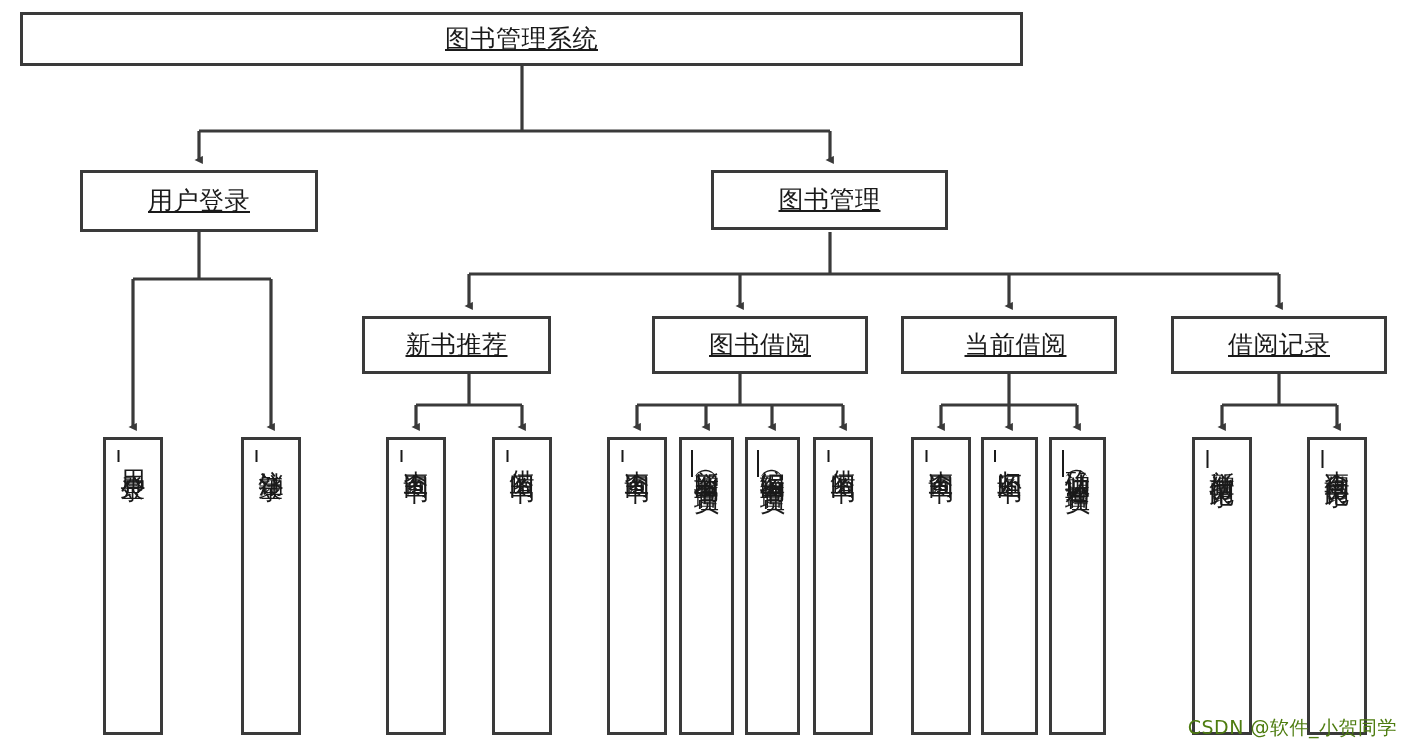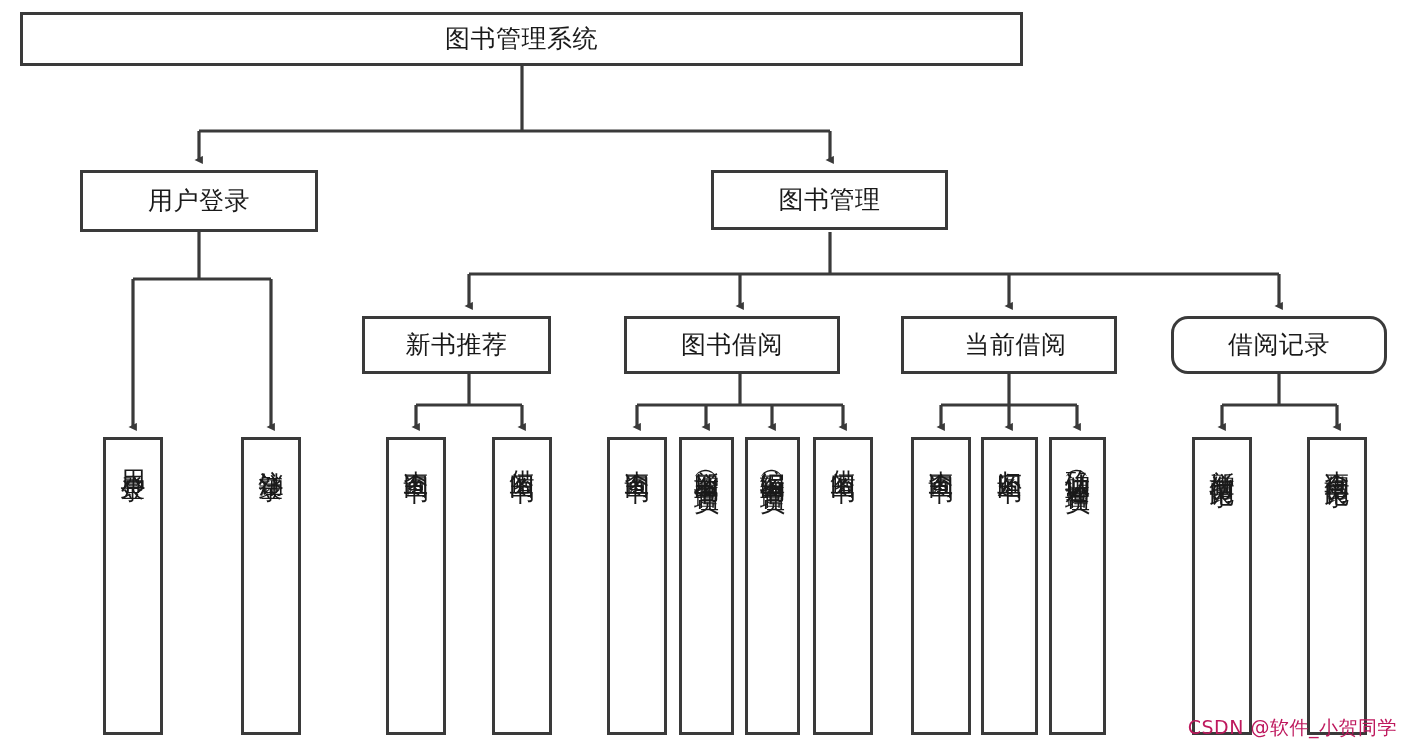--- a/index.html
+++ b/index.html
@@ -33,20 +33,21 @@
     display: flex;
     align-items: center;
     justify-content: center;
     color: #1a1a1a;
   }
   .node-label {
     display: block;
     text-align: left;
     line-height: 1.18;
     letter-spacing: 0.5px;
+    text-decoration: underline;
   }
   
   .node.horiz .node-label {
     font-size: 25px;
     writing-mode: horizontal-tb;
   }
   
   .node.vert {
     align-items: flex-start;
     justify-content: center;
@@ -58,21 +59,21 @@
     font-size: 25px;
     line-height: 1.0;
     letter-spacing: 3px;
     white-space: nowrap;
   }
   .watermark {
     position: absolute;
     right: 8px;
     bottom: 6px;
     font-size: 19px;
-    color: #be185d;
+    color: #4d7c0f;
     letter-spacing: 0.5px;
     user-select: none;
     white-space: nowrap;
   }
 </style>
 </head>
 <body>
 
 <div id="diagram-root">
 
@@ -133,27 +134,27 @@
   <div class="node horiz" style="left:80px; top:170px; width:238px; height:62px;">
     <span class="node-label">用户登录</span>
   </div>
   <div class="node horiz" style="left:711px; top:170px; width:237px; height:60px;">
     <span class="node-label">图书管理</span>
   </div>
 
   <div class="node horiz" style="left:362px; top:316px; width:189px; height:58px;">
     <span class="node-label">新书推荐</span>
   </div>
-  <div class="node horiz" style="left:624px; top:316px; width:216px; height:58px;">
+  <div class="node horiz" style="left:652px; top:316px; width:216px; height:58px;">
     <span class="node-label">图书借阅</span>
   </div>
   <div class="node horiz" style="left:901px; top:316px; width:216px; height:58px;padding-left:13px;">
     <span class="node-label">当前借阅</span>
   </div>
-  <div class="node horiz" style="left:1171px; top:316px; width:216px; height:58px;border-radius:17px;">
+  <div class="node horiz" style="left:1171px; top:316px; width:216px; height:58px;">
     <span class="node-label">借阅记录</span>
   </div>
 
   <div class="node vert" style="left:103px; top:437px; width:60px; height:298px;">
     <span class="node-label">用户登录</span>
   </div>
   <div class="node vert" style="left:241px; top:437px; width:60px; height:298px;">
     <span class="node-label">注销登录</span>
   </div>
 

